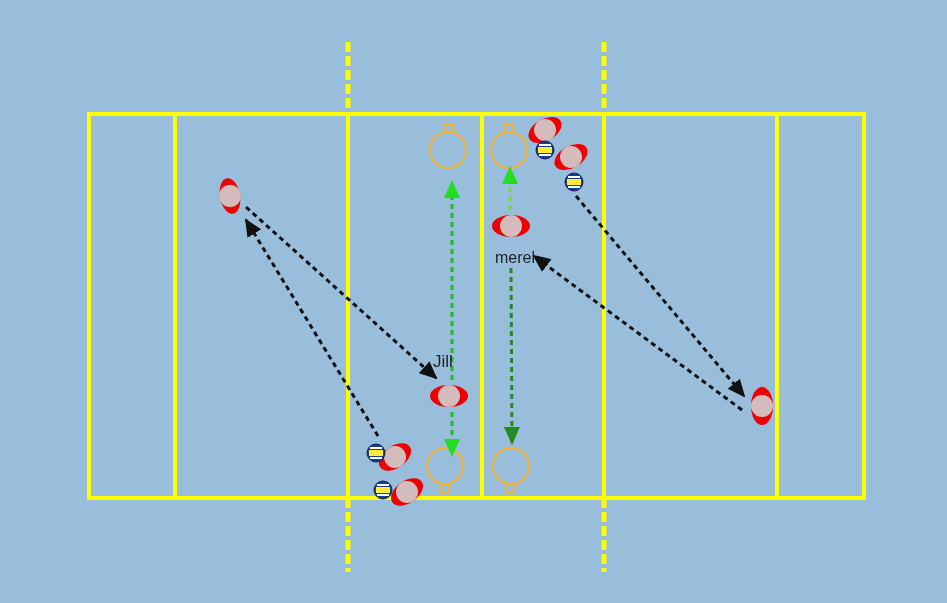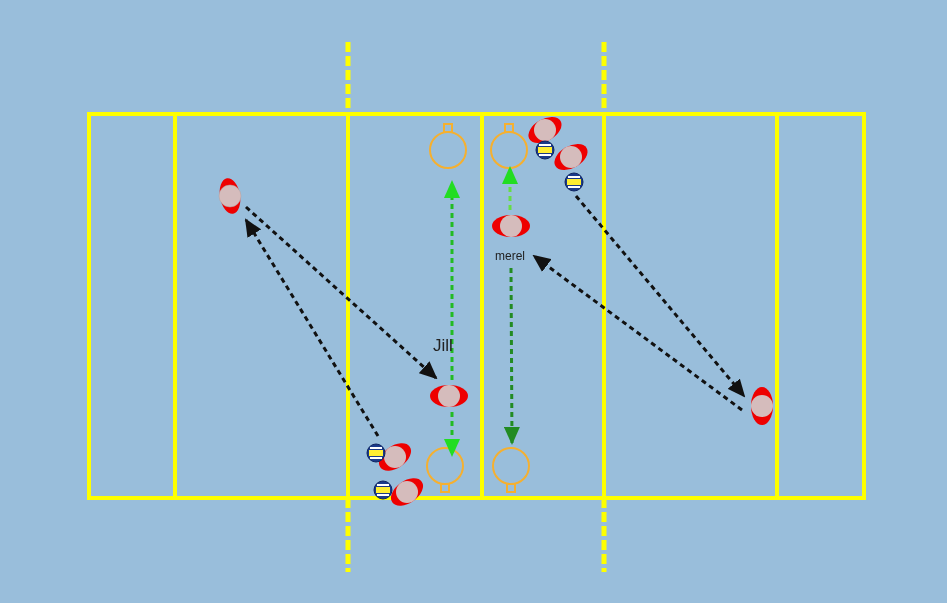--- a/index.html
+++ b/index.html
@@ -114,15 +114,15 @@
     <ellipse rx="18" ry="11" fill="#ee0000" transform="rotate(-35)"></ellipse>
     <circle r="11" fill="#d5bcbc"></circle>
   </g>
 
   <use href="#ball" x="545" y="150"></use>
   <use href="#ball" x="574" y="182"></use>
   <use href="#ball" x="376" y="453"></use>
   <use href="#ball" x="383" y="490"></use>
 </svg>
 
-<div class="label" style="left:433px;top:336px;font-size:17px;">Jill</div>
-<div class="label" style="left:495px;top:249px;font-size:12px;">merel</div>
+<div class="label" style="left:433px;top:352px;font-size:17px;">Jill</div>
+<div class="label" style="left:495px;top:249px;font-size:16px;">merel</div>
 </div>
 
 </body></html>

